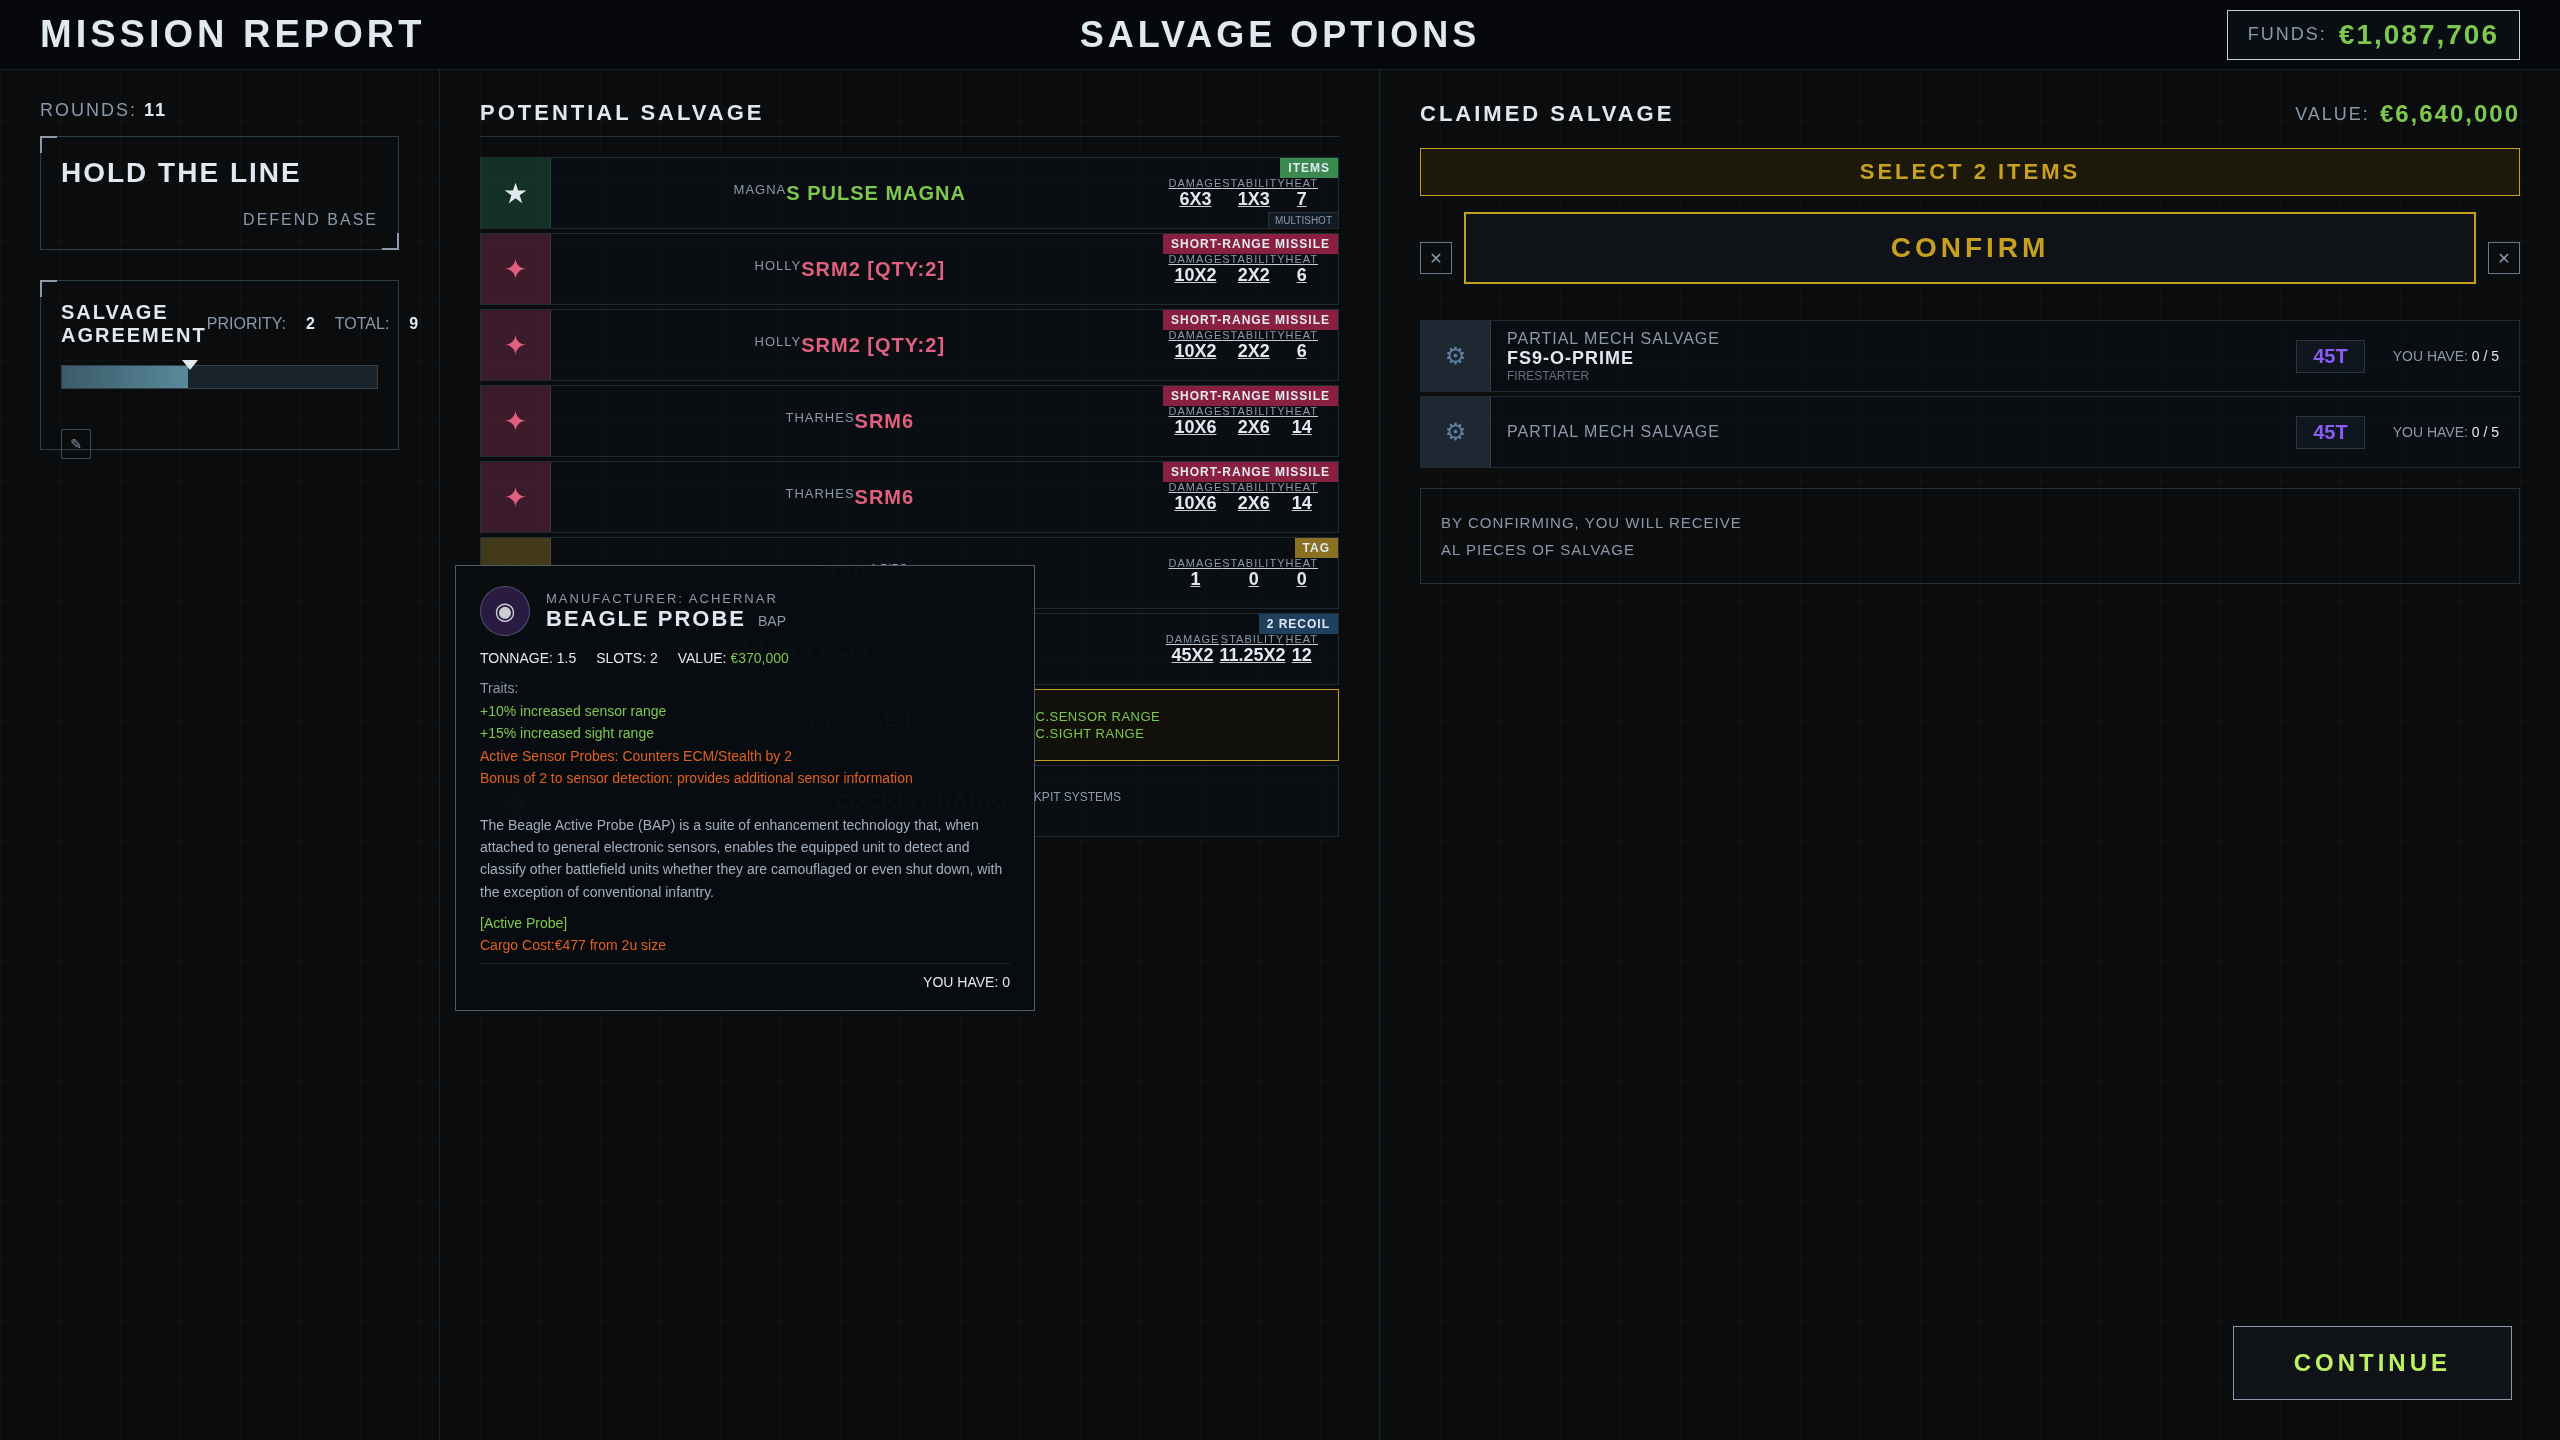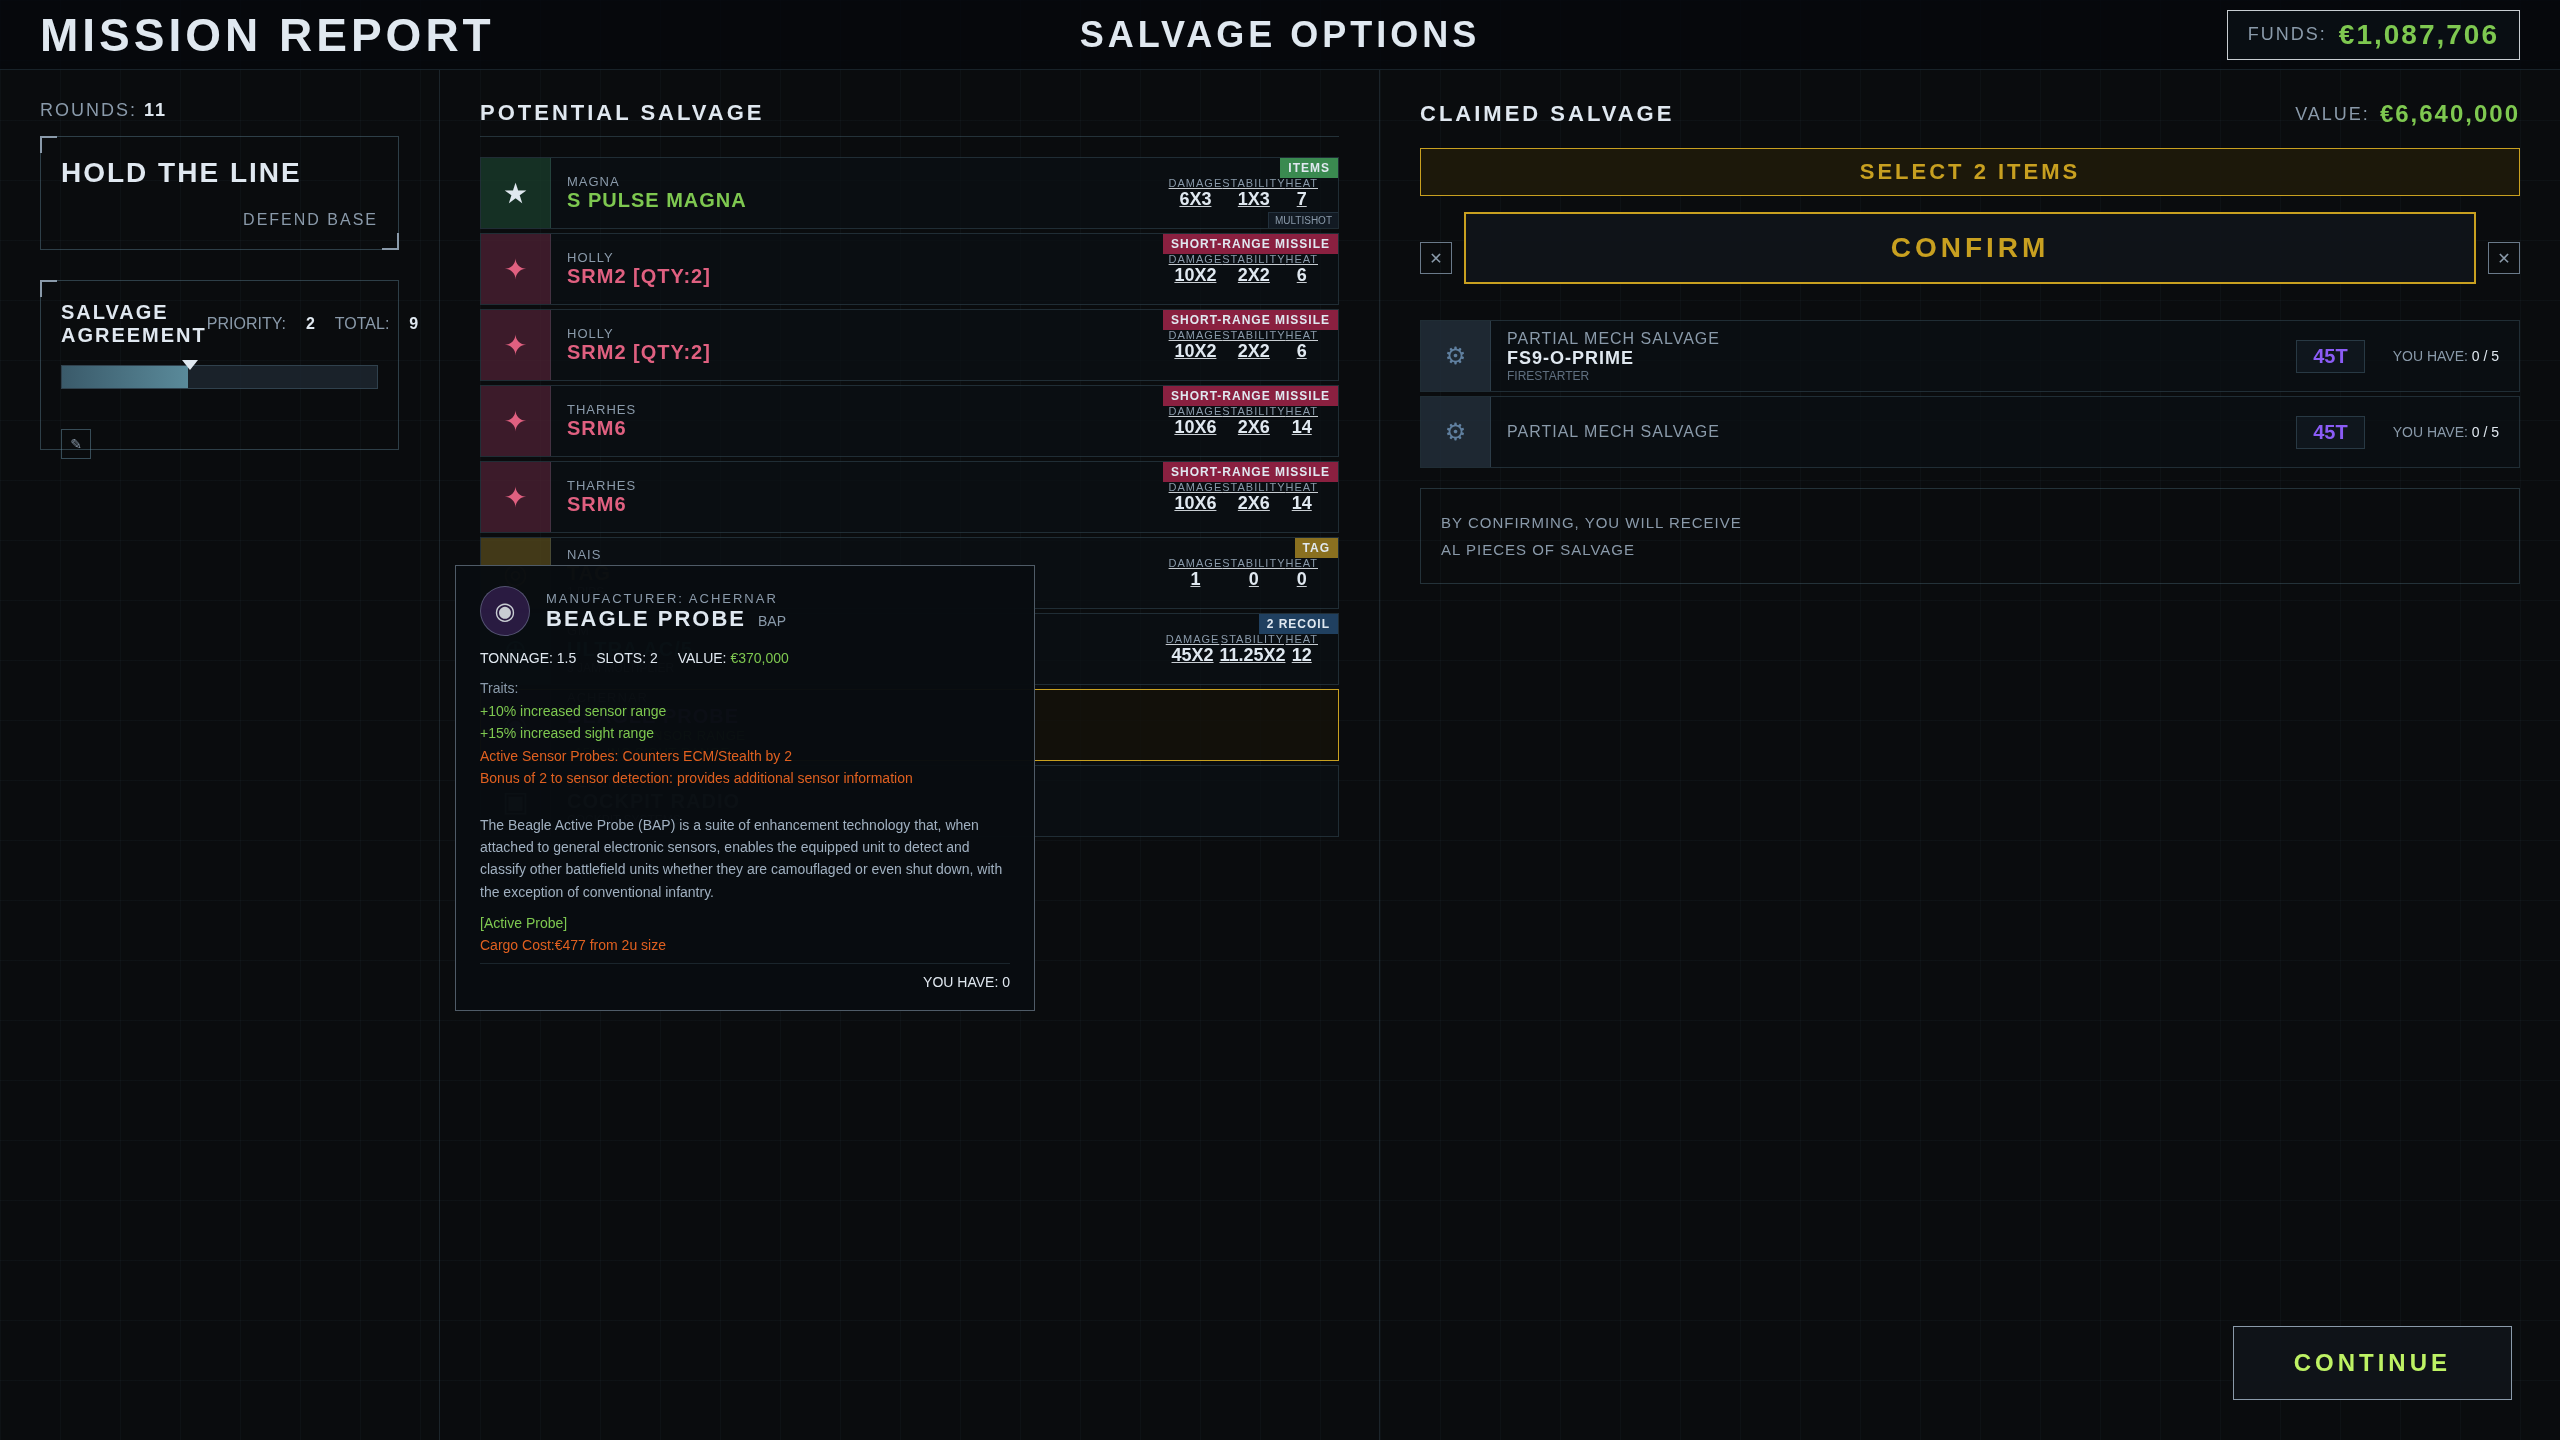--- a/index.html
+++ b/index.html
@@ -32,21 +32,21 @@
       height: 70px;
       display: flex;
       align-items: center;
       justify-content: space-between;
       padding: 0 40px;
       border-bottom: 1px solid rgba(100,140,160,0.2);
       background: rgba(5,8,12,0.8);
     }
 
     .mission-title {
-      font-size: 46px;
+      font-size: 38px;
       font-weight: 700;
       color: #e0e8f0;
       letter-spacing: 4px;
       text-transform: uppercase;
     }
 
     .salvage-options-title {
       font-size: 36px;
       font-weight: 700;
       color: #e0e8f0;
@@ -303,21 +303,20 @@
       background: rgba(80,90,100,0.3);
     }
 
     .icon-symbol {
       font-size: 28px;
       color: #e0e8f0;
     }
 
     .item-info {
       display: flex;
-      flex-direction: column;
       justify-content: center;
       padding: 8px 16px;
       flex: 1;
       min-width: 0;
     }
 
     .item-manufacturer {
       font-size: 13px;
       color: #8a9aaa;
       letter-spacing: 1px;

